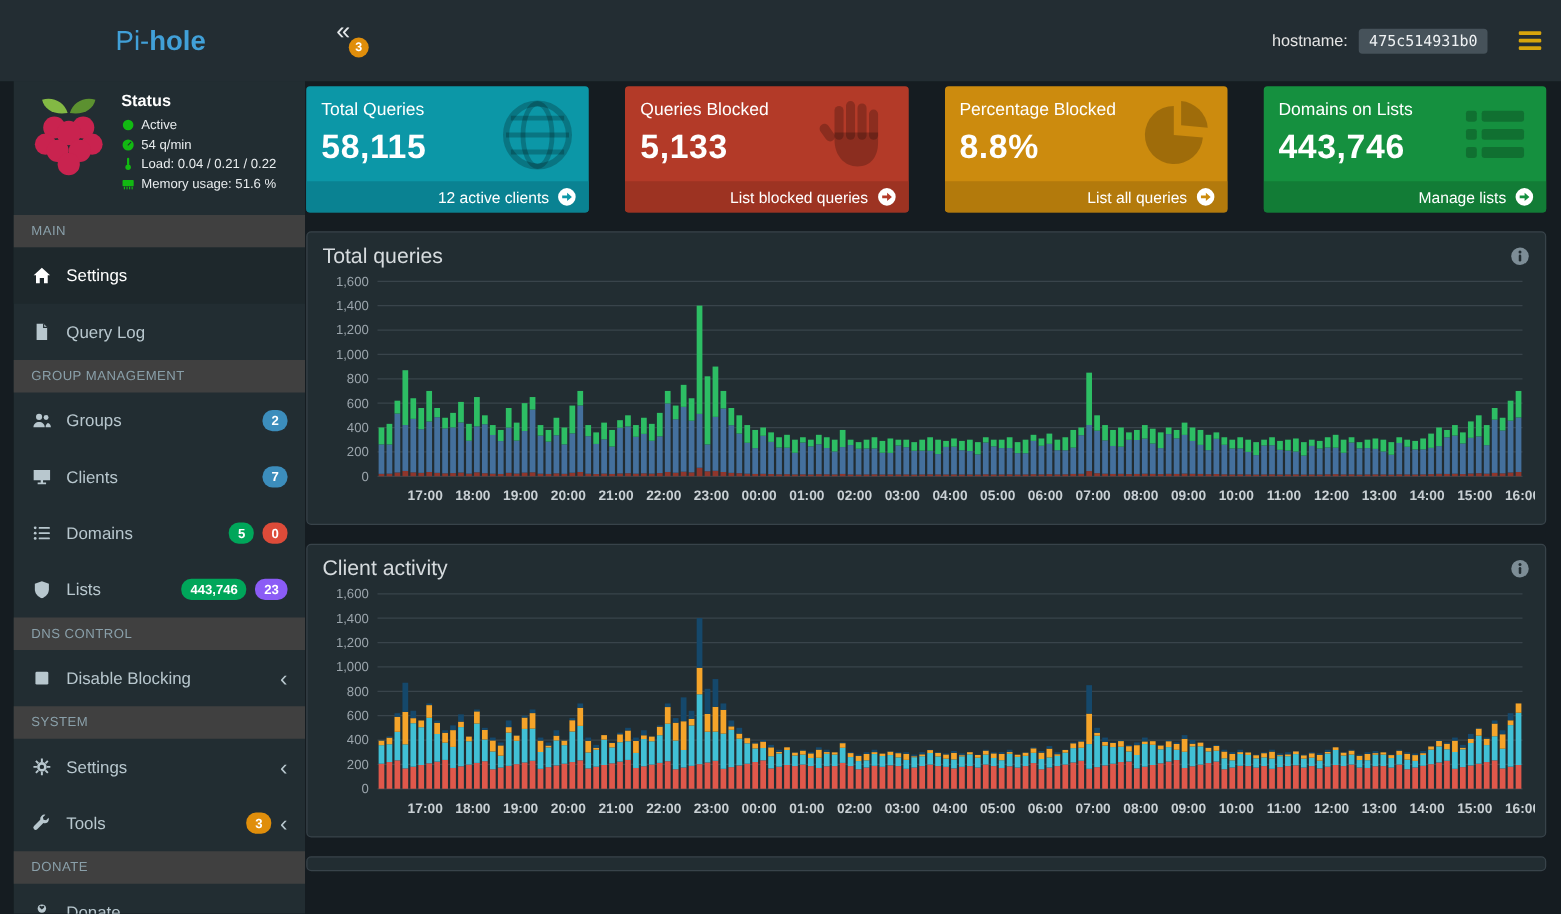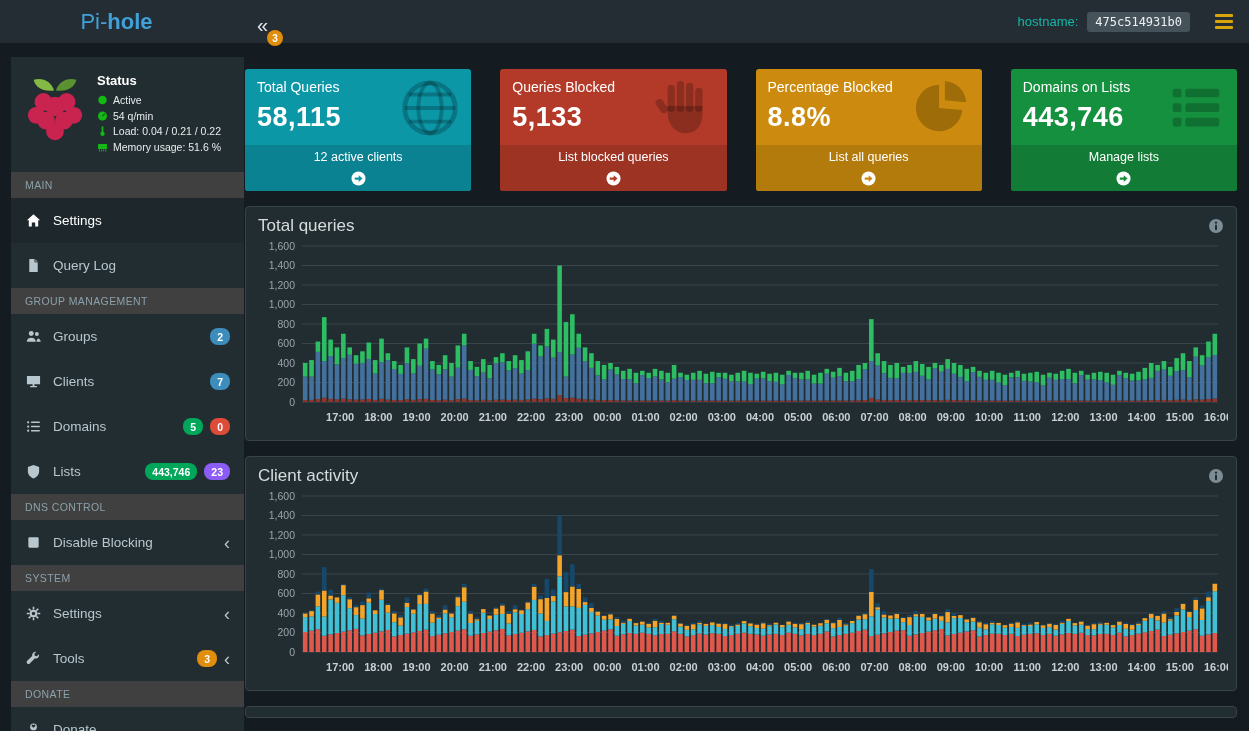--- a/index.html
+++ b/index.html
@@ -2,29 +2,29 @@
 <html><head>
 <meta charset="utf-8">
 <style>
   * { box-sizing: border-box; margin: 0; padding: 0; }
   html,body { width:1249px; height:731px; overflow:hidden; }
   body {
     background:#151c21; color:#cfd5d9;
     font-family:"Liberation Sans", sans-serif; position:relative;
   }
   
-  header { position:absolute; top:0; left:0; right:0; height:43px; background:#232d33; display:flex; z-index:5; }
+  header { position:absolute; top:0; left:0; right:0; height:65px; background:#232d33; display:flex; z-index:5;padding-left:12px; }
   .brand { width:233px; display:flex; align-items:center; justify-content:center; font-size:22px; color:#41a0d8; cursor:pointer; }
   .brand b { font-weight:700; }
   .nav-left { position:relative; padding:15px 0 0 24px; }
   .collapse { color:#e4e8ea; font-size:20px; line-height:1; cursor:pointer; letter-spacing:-2px; }
   .update-badge { position:absolute; left:34px; top:30px; background:#e08e0b; color:#fff; font-size:10px; font-weight:700;
     min-width:16px; height:16px; border-radius:9px; display:flex; align-items:center; justify-content:center; padding:0 4px; cursor:pointer; }
   .nav-right { margin-left:auto; display:flex; align-items:center; gap:9px; padding-right:16px; }
-  .hostlabel { font-size:13px; color:#14b8a6; }
+  .hostlabel { font-size:13px; color:#e5e5e5; }
   .hostval { background:#46525a; color:#eef1f3; font-family:"DejaVu Sans Mono", monospace; font-size:12px; padding:3px 8px; border-radius:3px; }
   .hamburger { display:flex; flex-direction:column; gap:3.5px; margin-left:16px; cursor:pointer; }
   .hamburger i { width:18px; height:2.6px; background:#d8a50c; border-radius:1px; }
   
   aside { position:absolute; top:57px; left:11px; width:233px; bottom:0; background:#222d32; }
   .status-block { display:flex; gap:10px; padding:14px 8px 16px 12px; }
   .logo-svg { width:64px; height:78px; flex:none; }
   .status-lines { padding-top:2px; }
   .status-title { font-size:13px; font-weight:700; color:#fff; margin-bottom:6px; }
   .st-row { display:flex; align-items:center; gap:5px; margin-bottom:3.5px; color:#e8ecee; font-size:10.5px; }
@@ -40,21 +40,21 @@
   .chev { color:#b8c7ce; font-size:18px; line-height:1; }
   
   main { position:absolute; left:233px; top:57px; right:0; bottom:0; padding:12px 12px 0; overflow:hidden; }
   .cards { display:grid; grid-template-columns:repeat(4,1fr); gap:29px; margin-bottom:15px; }
   .card { position:relative; border-radius:3px; color:#fff; overflow:hidden; background:var(--c); }
   .card-body { padding:10px 12px 12px; position:relative; z-index:1; }
   .card-title { font-size:14px; margin-bottom:7px; }
   .card-value { font-size:27px; font-weight:700; letter-spacing:.5px; }
   .card-icon { position:absolute; right:10px; top:8px; width:62px; height:62px; color:rgba(0,0,0,.22); z-index:0; }
   .card-icon svg { width:62px; height:62px; }
-  .card-foot { padding:5px 10px; font-size:12.5px; display:flex; justify-content:flex-end; align-items:center; gap:7px; position:relative; z-index:1; cursor:pointer; color:#fff;flex-direction:column; }
+  .card-foot { padding:5px 10px; font-size:12.5px; display:flex; justify-content:flex-end; align-items:center; gap:7px; position:relative; z-index:1; cursor:pointer; color:#fff; }
   .goarrow { width:15px; height:15px; display:inline-flex; }
   .goarrow svg { width:15px; height:15px; }
   .panel { background:#222d32; border:1px solid #38434a; border-radius:4px; margin-bottom:15px; }
   .panel-head { display:flex; align-items:center; justify-content:space-between; padding:9px 12px 2px; font-size:17px; color:#d6dbde; }
   .info-ic { width:16px; height:16px; color:#7d8d96; cursor:pointer; }
   .info-ic svg { width:16px; height:16px; }
   .panel-body { padding:0 8px 6px; }
   svg.chart { display:block; width:100%; height:196px; }
   .panel.sliver { height:12px; margin-bottom:0; }
 </style>

